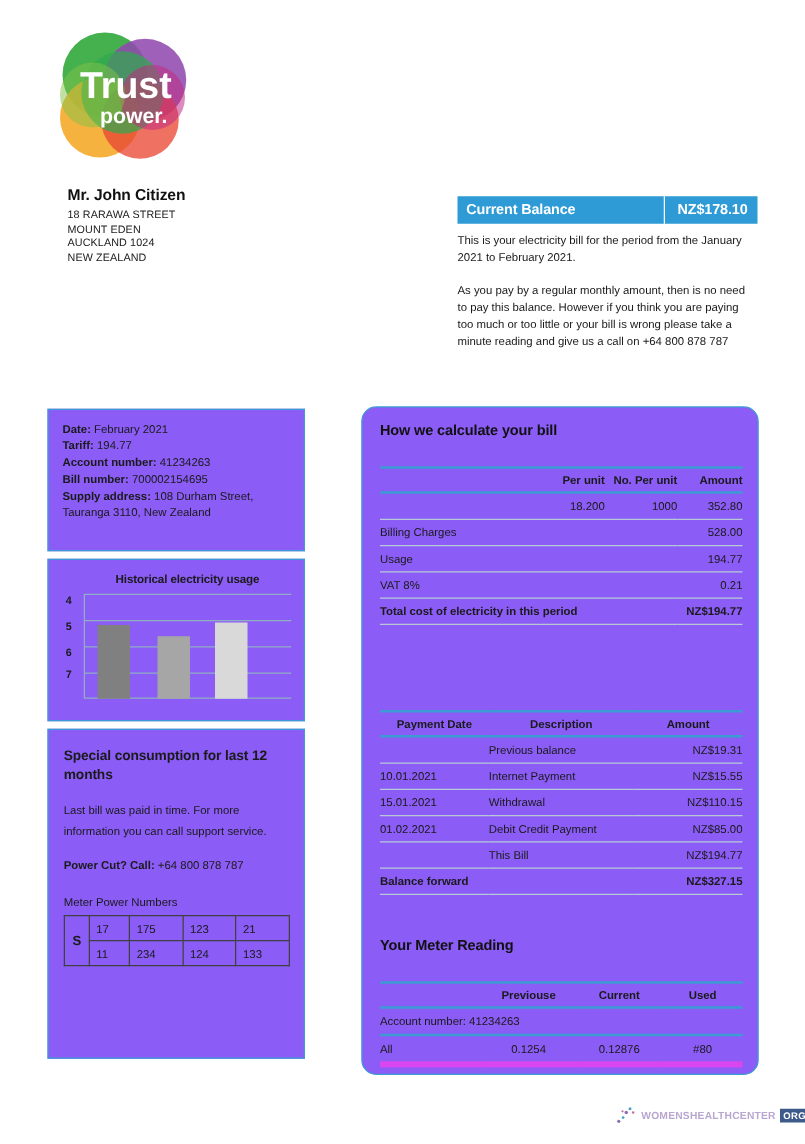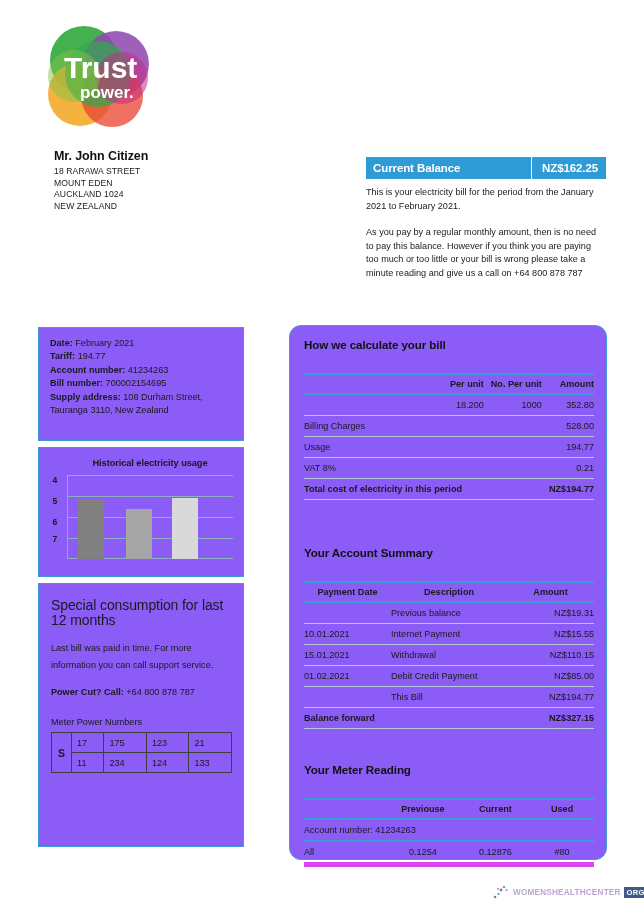--- a/index.html
+++ b/index.html
@@ -159,22 +159,22 @@
     position: absolute;
     bottom: 0;
   }
 
   
   #special-box {
     left: 38px; top: 583px; width: 206px; height: 264px;
   }
   .special-inner { padding: 14px 14px 0 12px; }
   .special-head {
-    font-size: 14px;
-    font-weight: normal;
+    font-size: 11px;
+    font-weight: bold;
     line-height: 14.5px;
     letter-spacing: -0.1px;
   }
   .special-para {
     margin-top: 13px;
     font-size: 9.1px;
     line-height: 16.5px;
   }
   .special-call {
     margin-top: 14px;
@@ -332,21 +332,21 @@
   <div class="addr-line">18 RARAWA STREET</div>
   <div class="addr-line">MOUNT EDEN</div>
   <div class="addr-line">AUCKLAND 1024</div>
   <div class="addr-line">NEW ZEALAND</div>
 </div>
 
 <div class="balance-area">
   <div class="balance-bar">
     <div class="bb-label">Current Balance</div>
     <div class="bb-div"></div>
-    <div class="bb-amount">NZ$162.25</div>
+    <div class="bb-amount">NZ$178.10</div>
   </div>
   <div class="balance-para">This is your electricity bill for the period from the January 2021 to February 2021.</div>
   <div class="balance-para second">As you pay by a regular monthly amount, then is no need to pay this balance. However if you think you are paying too much or too little or your bill is wrong please take a minute reading and give us a call on +64 800 878 787</div>
 </div>
 
 <div class="box" id="acct-box">
   <div class="acct-inner">
     <div class="acct-line">
       <b>Date:</b>
       <span>February 2021</span>
@@ -463,21 +463,20 @@
         </tr>
         <tr class="total-row">
           <td class="ta-l" colspan="3">Total cost of electricity in this period</td>
           <td class="ta-r">NZ$194.77</td>
         </tr>
       </tbody>
     </table>
 
     <div class="spacer-lg"></div>
 
-    <div class="sec-title">Your Account Summary</div>
     <table class="bill-tbl">
       <thead class="thick-head">
         <tr>
           <th class="ta-c as-date">Payment Date</th>
           <th class="ta-c as-desc">Description</th>
           <th class="ta-c as-amt">Amount</th>
         </tr>
       </thead>
       <tbody>
         <tr>

